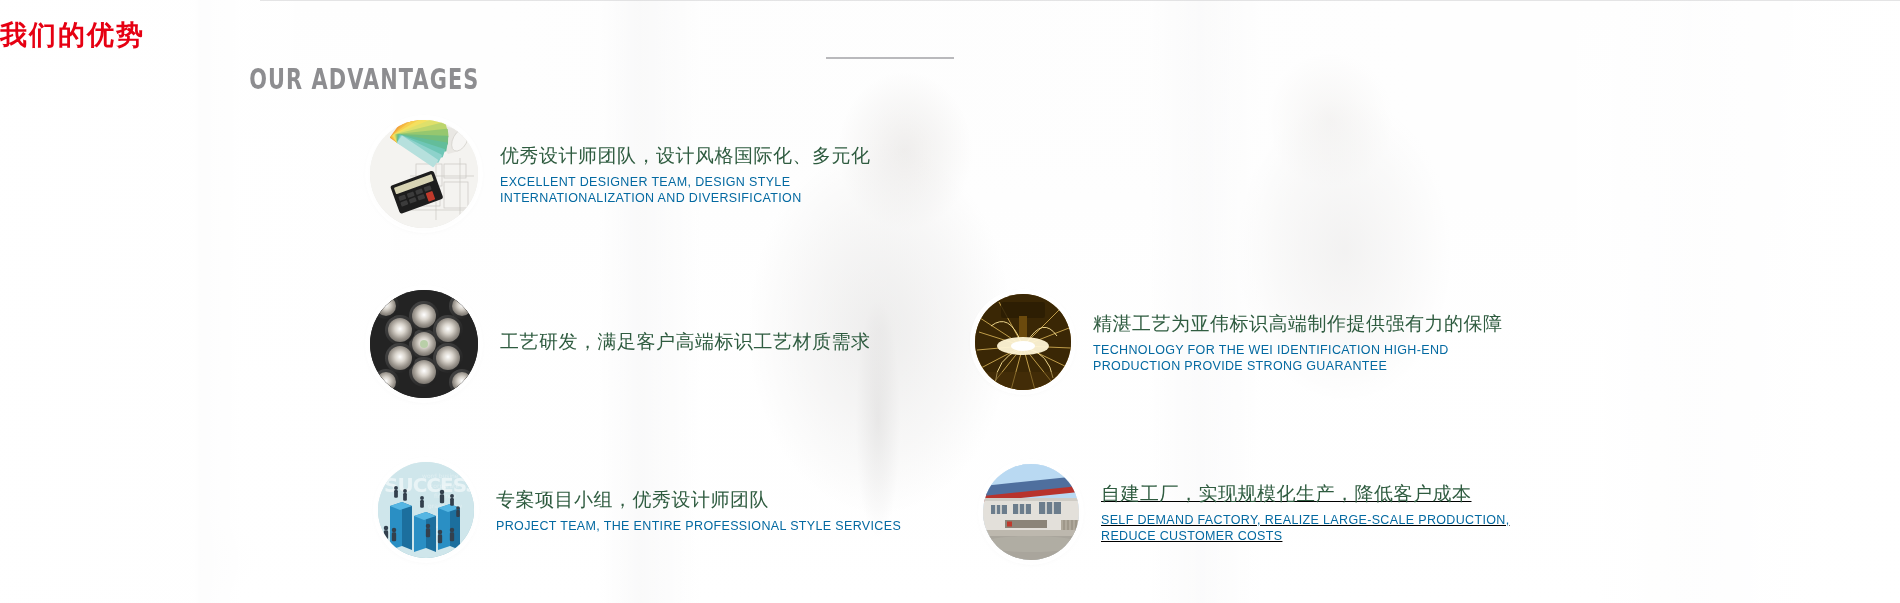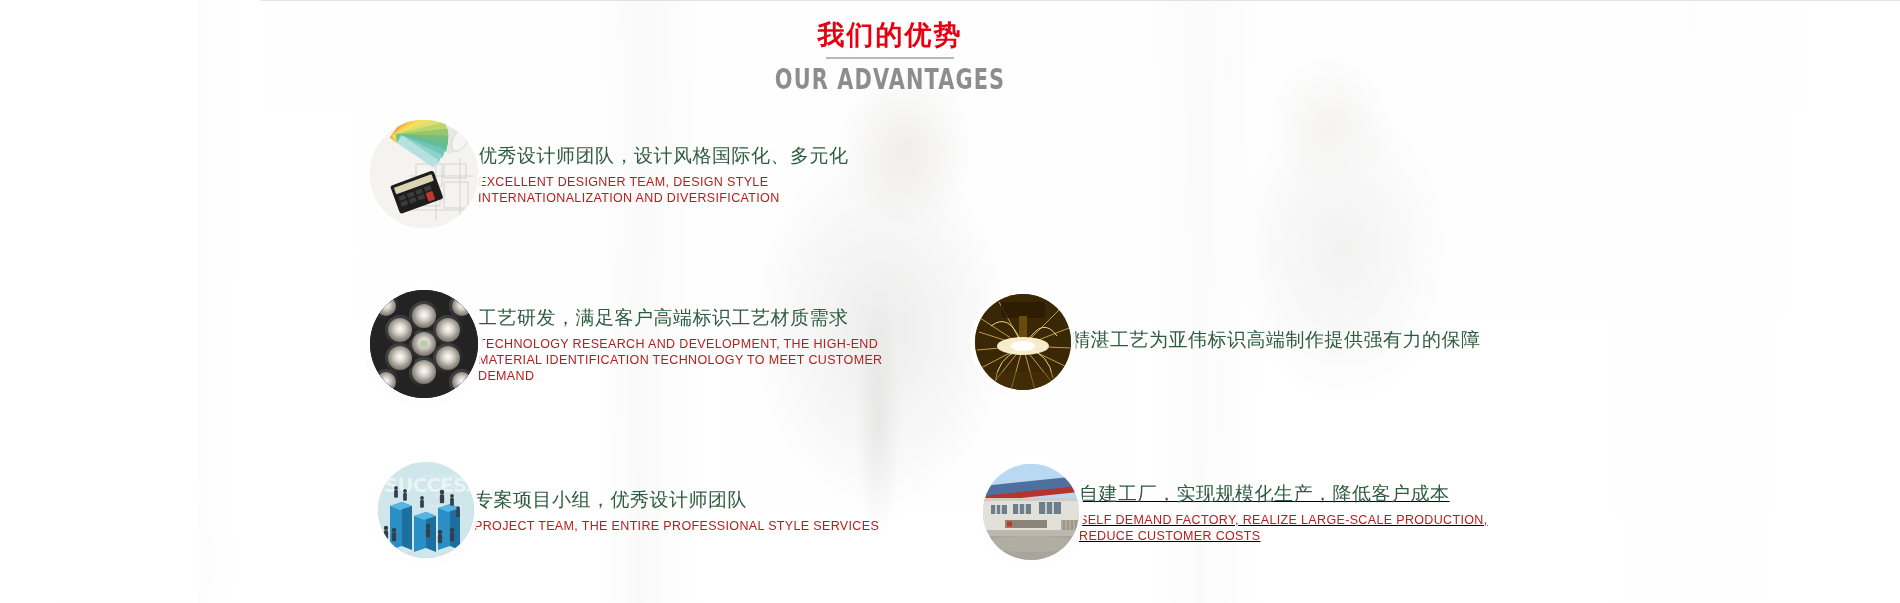--- a/index.html
+++ b/index.html
@@ -75,21 +75,20 @@
     height: 1px;
     background: rgba(205,205,208,0.55);
   }
 
   
   .header {
     position: absolute;
     top: 18px;
     left: 0;
     width: 1780px;
-    text-align: center;
     z-index: 5;
   }
   .header-cn {
     font-size: 27px;
     font-weight: 700;
     color: #e60012;
     letter-spacing: 2px;
     line-height: 34px;
     white-space: nowrap;
   }
@@ -120,32 +119,33 @@
   }
   .feature .thumb {
     flex: 0 0 auto;
     border-radius: 50%;
     overflow: hidden;
     position: relative;
     background: #f2f2f2;
     box-shadow: 0 0 0 5px rgba(255,255,255,0.9), 0 1px 6px rgba(120,120,120,0.22);
   }
   .feature .copy {
+    margin-left: 22px;
   }
   .f-title {
     font-size: 19px;
     color: #2f5c40;
     line-height: 26px;
     letter-spacing: 0.5px;
     white-space: nowrap;
     margin-bottom: 5px;
   }
   .f-sub {
     font-size: 12.5px;
-    color: #b91c1c;
+    color: #0369a1;
     line-height: 16px;
     letter-spacing: 0.35px;
     max-width: 430px;
   }
 
   
   #feature-1 { left: 370px; top: 120px; }
   #feature-2 { left: 370px; top: 290px; }
   #feature-3 { left: 378px; top: 462px; }
   #feature-4 { left: 975px; top: 294px; }
@@ -291,21 +291,20 @@
             <circle cx="16" cy="92" r="13" fill="url(#tubeRing)"></circle>
               <circle cx="16" cy="92" r="10" fill="url(#tubeG)"></circle>
             <circle cx="92" cy="92" r="13" fill="url(#tubeRing)"></circle>
               <circle cx="92" cy="92" r="10" fill="url(#tubeG)"></circle>
           </g>
         </svg>
       </div>
     </div>
     <div class="copy">
       <div class="f-title">工艺研发，满足客户高端标识工艺材质需求</div>
-      <div class="f-sub">TECHNOLOGY RESEARCH AND DEVELOPMENT, THE HIGH-END MATERIAL IDENTIFICATION TECHNOLOGY TO MEET CUSTOMER DEMAND</div>
     </div>
   </div>
 
   <div class="feature" id="feature-3">
     <div class="thumb thumb-md">
       <div class="art art-chart">
         <svg width="96" height="96" viewBox="0 0 96 96">
           <rect width="96" height="96" fill="#cfe6eb"></rect>
           <text x="6" y="30" font-family="DejaVu Sans, sans-serif" font-size="20" font-weight="700" fill="#ffffff" opacity="0.55" letter-spacing="-1">SUCCESS</text>
           <g fill="#ffffff" opacity="0.35" font-family="DejaVu Sans, sans-serif" font-size="6">
@@ -415,20 +414,21 @@
           <rect x="26" y="8" width="44" height="16" rx="2" fill="#2b1d04" opacity="0.85"></rect>
           <rect x="44" y="22" width="8" height="22" fill="#6b4a0d"></rect>
           <ellipse cx="48" cy="52" rx="26" ry="9" fill="#fff6d6" opacity="0.95"></ellipse>
           <ellipse cx="48" cy="52" rx="12" ry="5" fill="#ffffff"></ellipse>
           <rect x="0" y="78" width="96" height="18" fill="#4a320a" opacity="0.5"></rect>
         </svg>
       </div>
     </div>
     <div class="copy">
       <div class="f-title">精湛工艺为亚伟标识高端制作提供强有力的保障</div>
+      <div class="f-sub">TECHNOLOGY FOR THE WEI IDENTIFICATION  HIGH-END PRODUCTION PROVIDE  STRONG GUARANTEE</div>
     </div>
   </div>
 
   <div class="feature" id="feature-5">
     <div class="thumb thumb-md">
       <div class="art art-factory">
         <svg width="96" height="96" viewBox="0 0 96 96">
           <rect width="96" height="96" fill="#cfe4f5"></rect>
           <rect x="0" y="0" width="96" height="34" fill="#b9d9f2"></rect>
 

